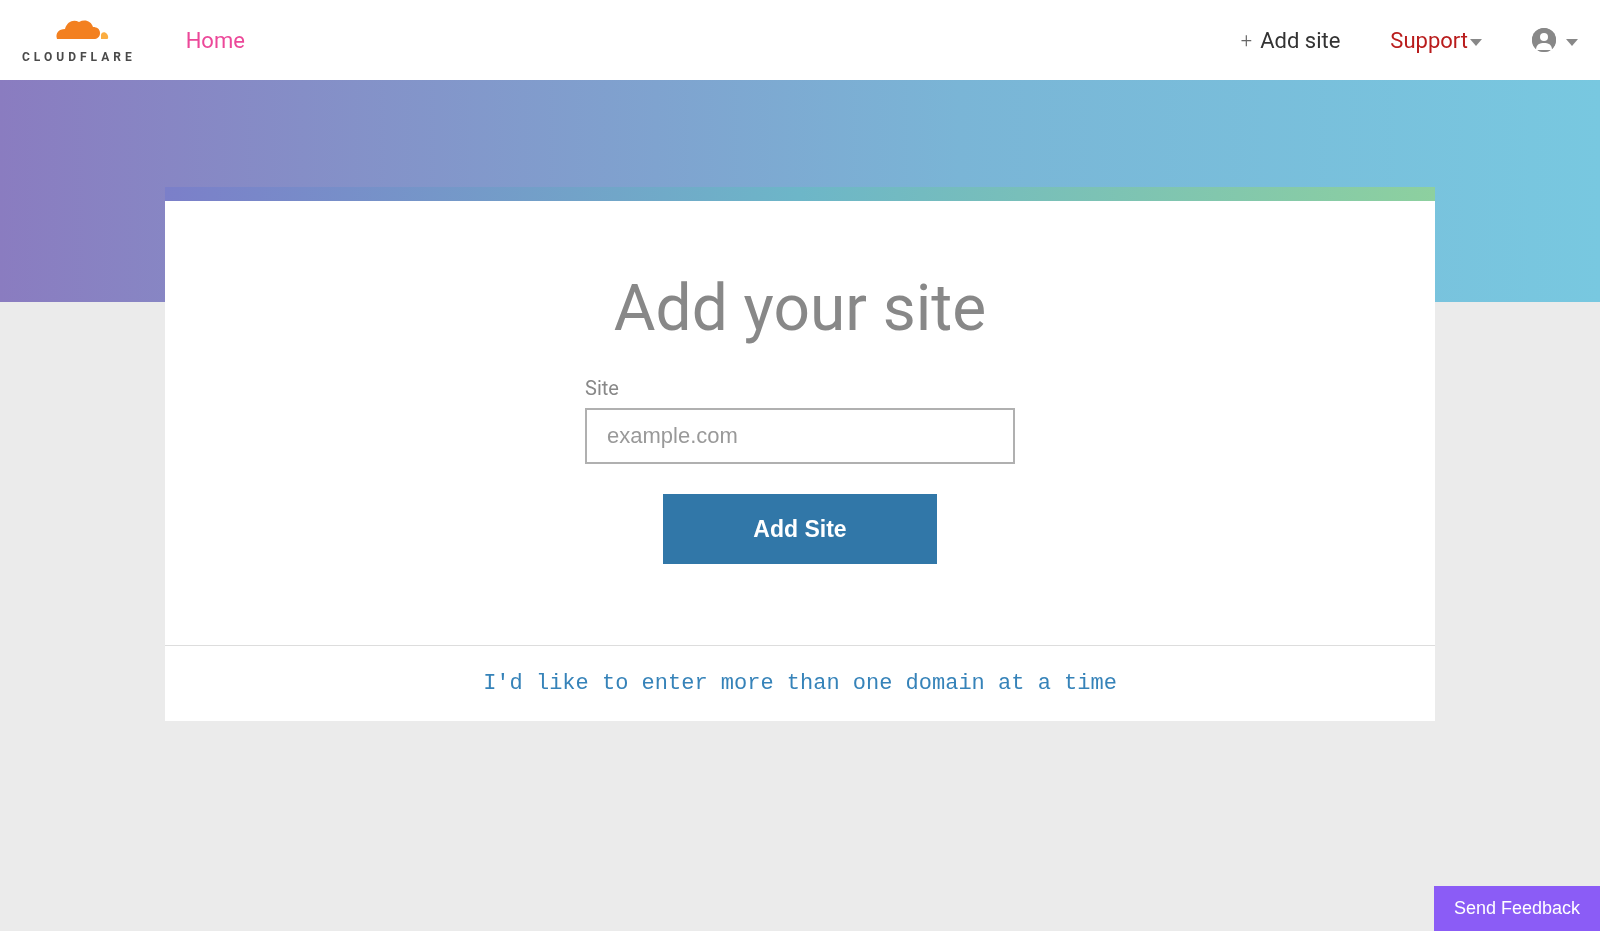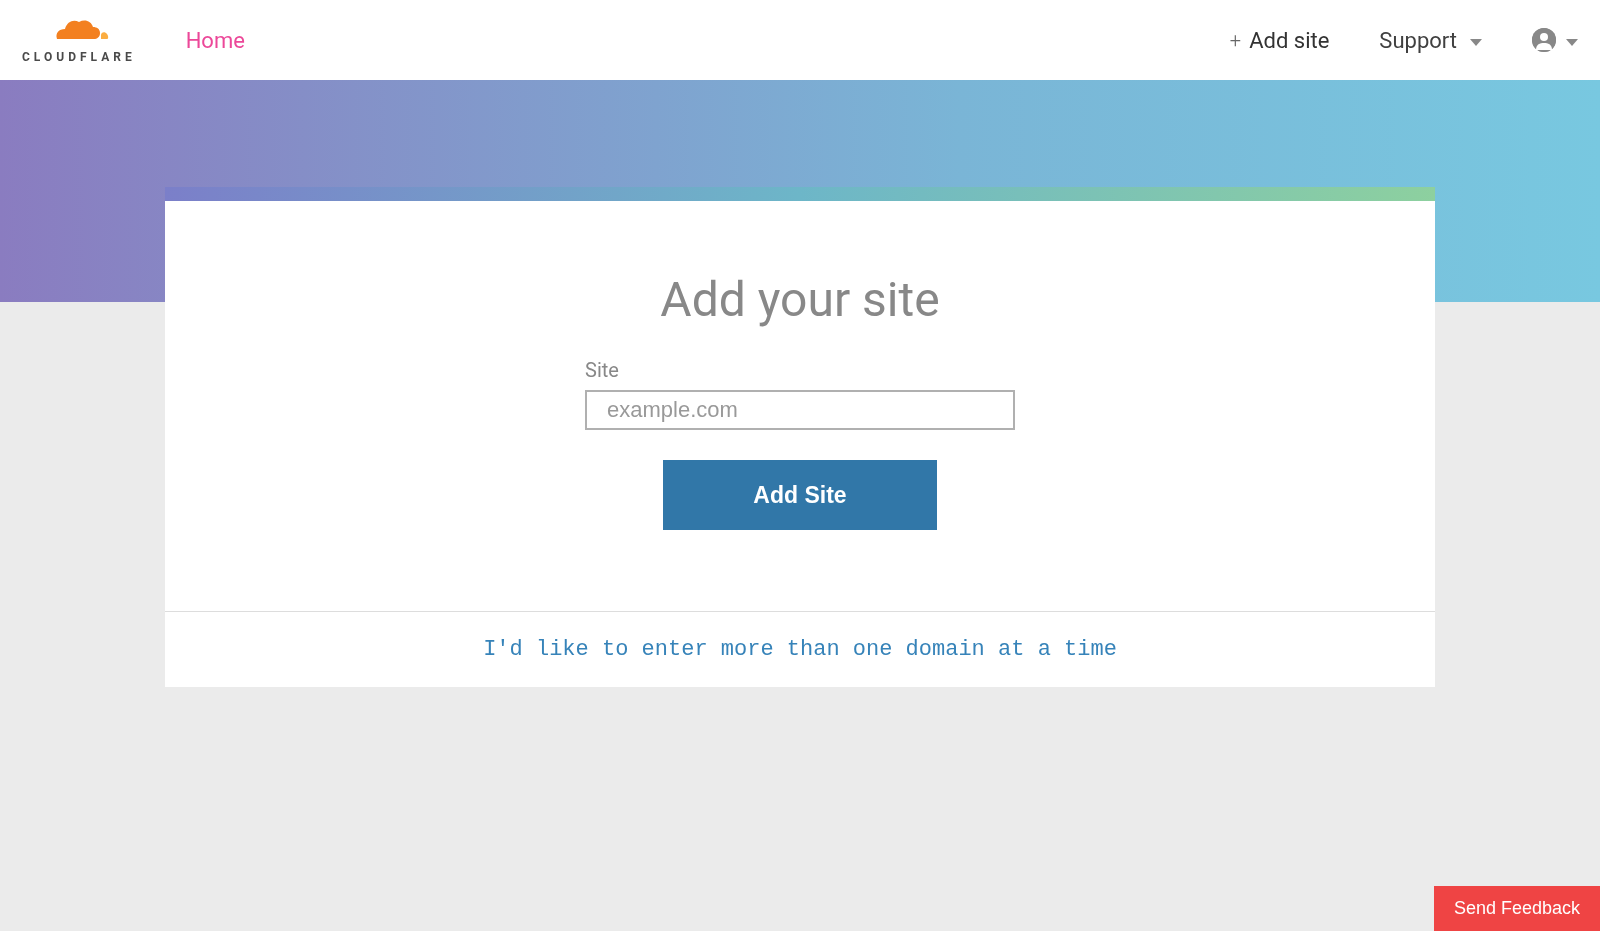--- a/index.html
+++ b/index.html
@@ -67,23 +67,23 @@
       cursor: pointer;
     }
     .plus-icon {
       font-size: 20px;
       color: #666666;
       font-weight: 300;
     }
     .support-link {
       display: flex;
       align-items: center;
-      gap: 13px;
-      font-size: 22px;
-      color: #404040;
+      gap: 2px;
+      font-size: 22px;
+      color: #b91c1c;
       cursor: pointer;
     }
     .caret-down {
       width: 0;
       height: 0;
       border-left: 6px solid transparent;
       border-right: 6px solid transparent;
       border-top: 7px solid #888888;
       margin-top: 4px;
     }
@@ -127,21 +127,21 @@
     }
     .card-top-bar {
       height: 14px;
       background: linear-gradient(90deg, #7b7fc9 0%, #6db6c8 50%, #8dd09f 100%);
     }
     .card-content {
       padding: 70px 60px 70px 60px;
       text-align: center;
     }
     .card-title {
-      font-size: 48px;
+      font-size: 64px;
       font-weight: 400;
       color: #888888;
       margin-bottom: 30px;
     }
     .card-subtitle {
       font-size: 23px;
       color: #333333;
       margin-bottom: 40px;
     }
     .form-section {
@@ -150,21 +150,21 @@
       text-align: left;
     }
     .form-label {
       font-size: 20px;
       color: #888888;
       margin-bottom: 8px;
       display: block;
     }
     .form-input {
       width: 100%;
-      height: 40px;
+      height: 56px;
       border: 2px solid #b0b0b0;
       font-size: 22px;
       padding: 0 20px;
       color: #333333;
       outline: none;
     }
     .form-input::placeholder {
       color: #999999;
     }
     .add-site-button {
@@ -188,21 +188,21 @@
       font-size: 22px;
       color: #3683b9;
       text-decoration: none;
       cursor: pointer;
       font-family: Liberation Mono, monospace;
     }
     .feedback-button {
       position: fixed;
       bottom: 0;
       right: 0;
-      background: #ef4444;
+      background: #8b5cf6;
       color: #ffffff;
       font-size: 18px;
       padding: 12px 20px;
       cursor: pointer;
       border: none;
       z-index: 100;
     }
   </style>
 </head>
 <body>

